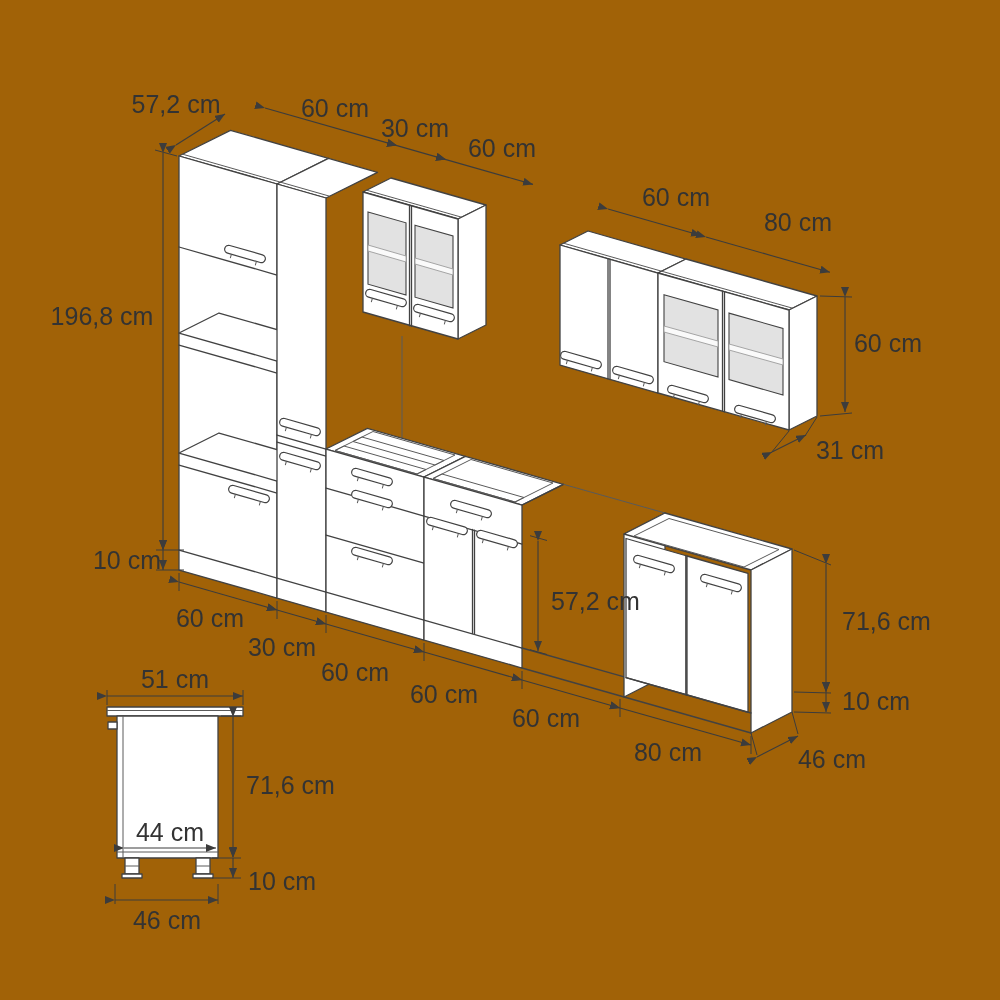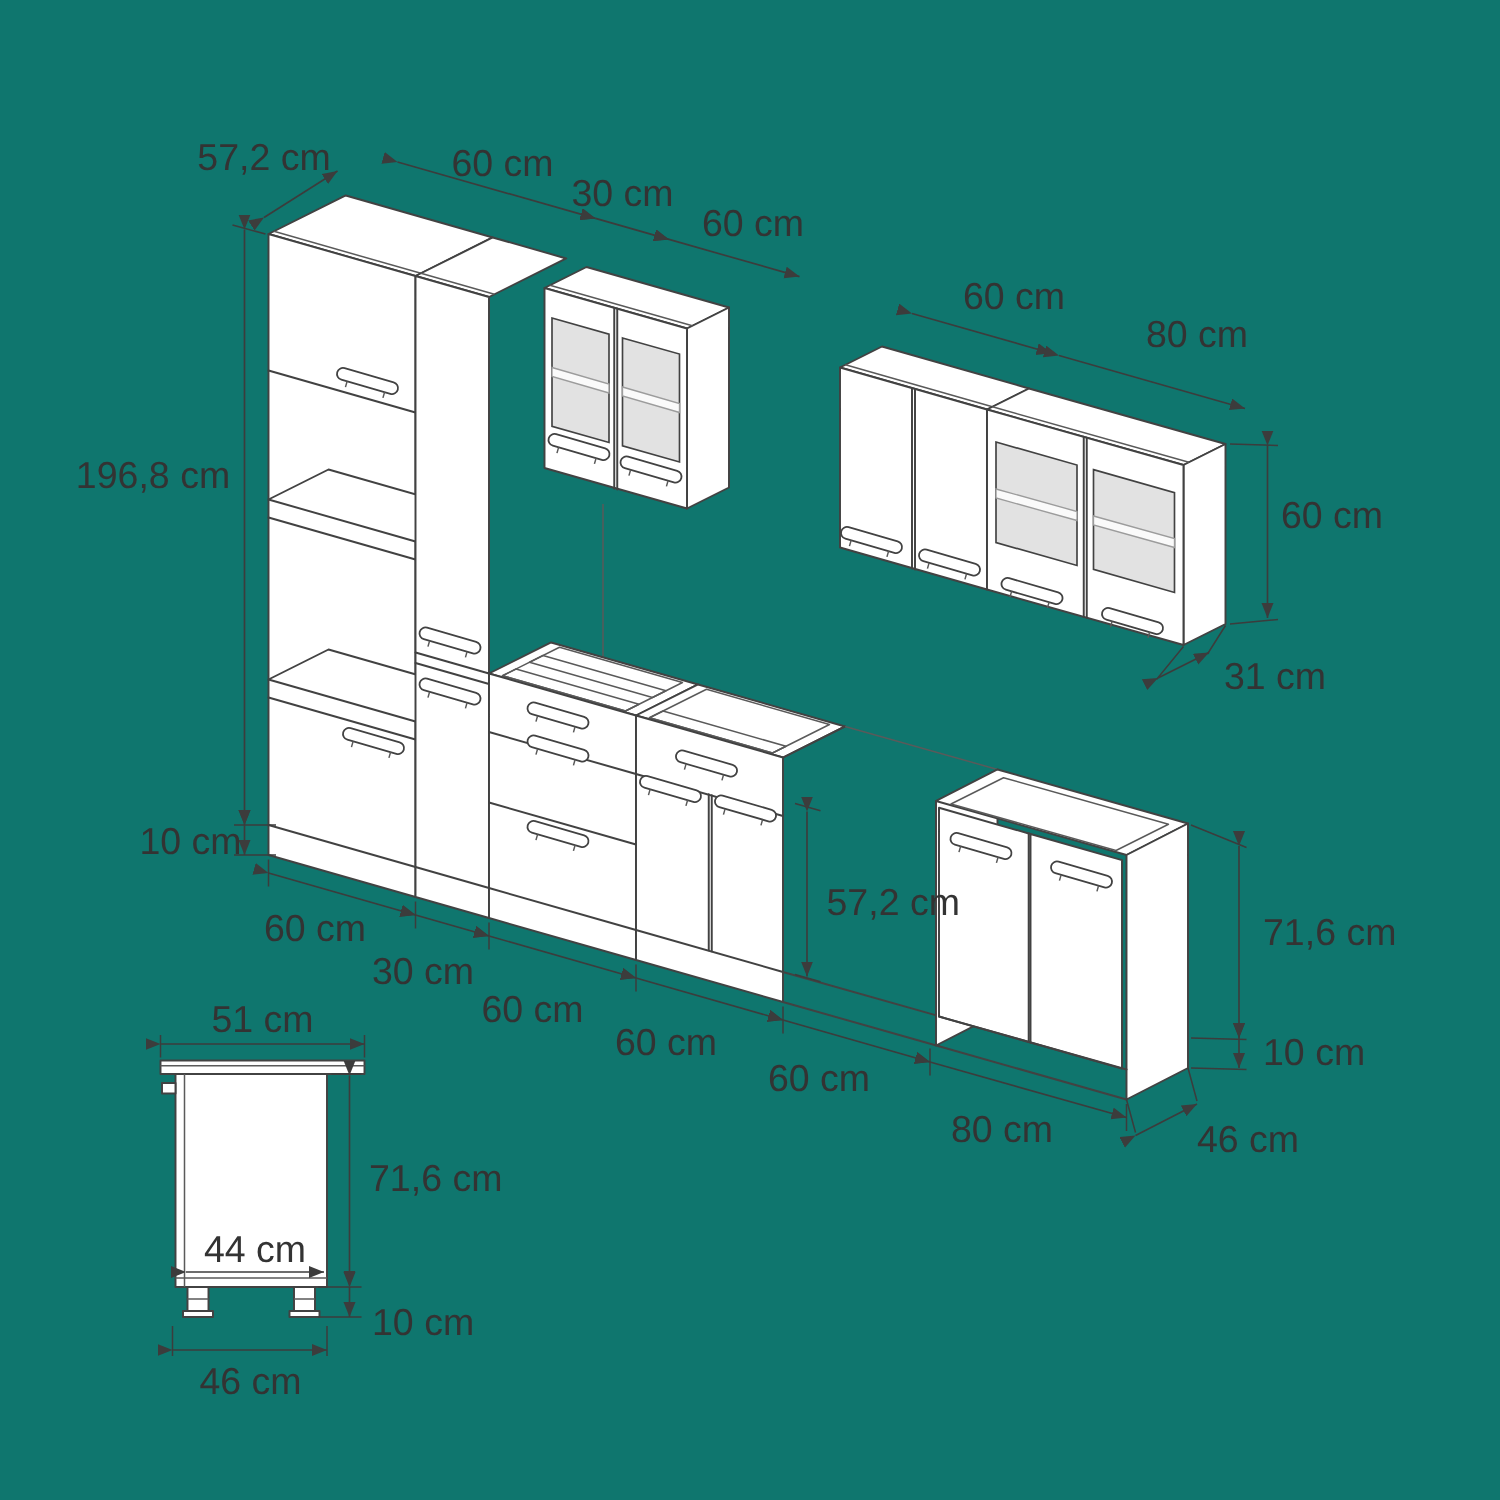--- a/index.html
+++ b/index.html
@@ -1,16 +1,16 @@
 <!DOCTYPE html>
 <html><head>
 <meta charset="utf-8">
 <style>
   html,body{margin:0;padding:0;background:#fff;}
-  .stage{position:relative;width:1000px;height:1000px;background:#0f766e;overflow:hidden;}
+  .stage{position:relative;width:1000px;height:1000px;background:#a16207;overflow:hidden;}
   svg{font-family:"Liberation Sans",sans-serif;display:block;}
   .f{fill:#ffffff;stroke:#424242;stroke-width:1.3;stroke-linejoin:round;}
   .s{fill:none;stroke:#424242;stroke-width:1.3;stroke-linejoin:round;stroke-linecap:round;}
   .t{fill:none;stroke:#5a5a5a;stroke-width:1;stroke-linejoin:round;}
   .glass{fill:#e2e2e2;stroke:#424242;stroke-width:1.1;}
   .shelf{fill:#fafafa;stroke:#9c9c9c;stroke-width:0.9;}
   .dim{fill:none;stroke:#3c3c3c;stroke-width:1.1;}
   .tick{fill:none;stroke:#3c3c3c;stroke-width:1;}
   .lbl{font-size:25px;fill:#333333;}
   .hb{fill:#ffffff;stroke:#424242;stroke-width:1.2;}

